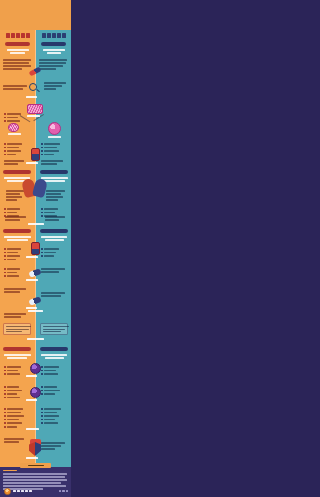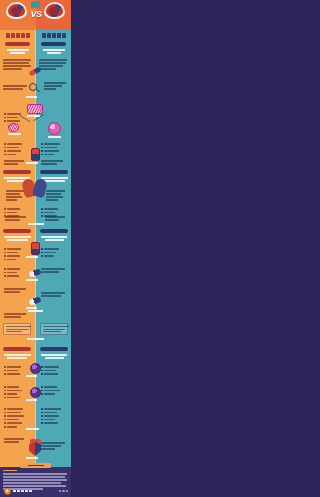--- a/index.html
+++ b/index.html
@@ -221,30 +221,20 @@
   .f-brand{ position:absolute; left:13px; top:23px; display:flex; gap:1px; }
   .f-brand i{ display:block; width:3px; height:2.4px; background:#e9e6f5; border-radius:.5px; }
   .f-right{ position:absolute; right:3px; top:23px; display:flex; gap:1px; }
   .f-right i{ display:block; width:2.5px; height:2px; background:#9a93c4; border-radius:.5px; }
 </style>
 </head>
 <body>
 
 <div id="page">
 
-  <div class="header">
-    <div class="half l">
-      <div class="emblem l"></div>
-    </div>
-    <div class="half r">
-      <div class="emblem r"></div>
-    </div>
-    <div class="vs-badge"></div>
-    <div class="vs">VS</div>
-  </div>
 
   <div class="cols">
     <div class="col l"></div>
     <div class="col r"></div>
     <div class="divider"></div>
 
     <div class="htitle l" style="top:2px;">
       <i></i>
         <i></i>
         <i></i>

